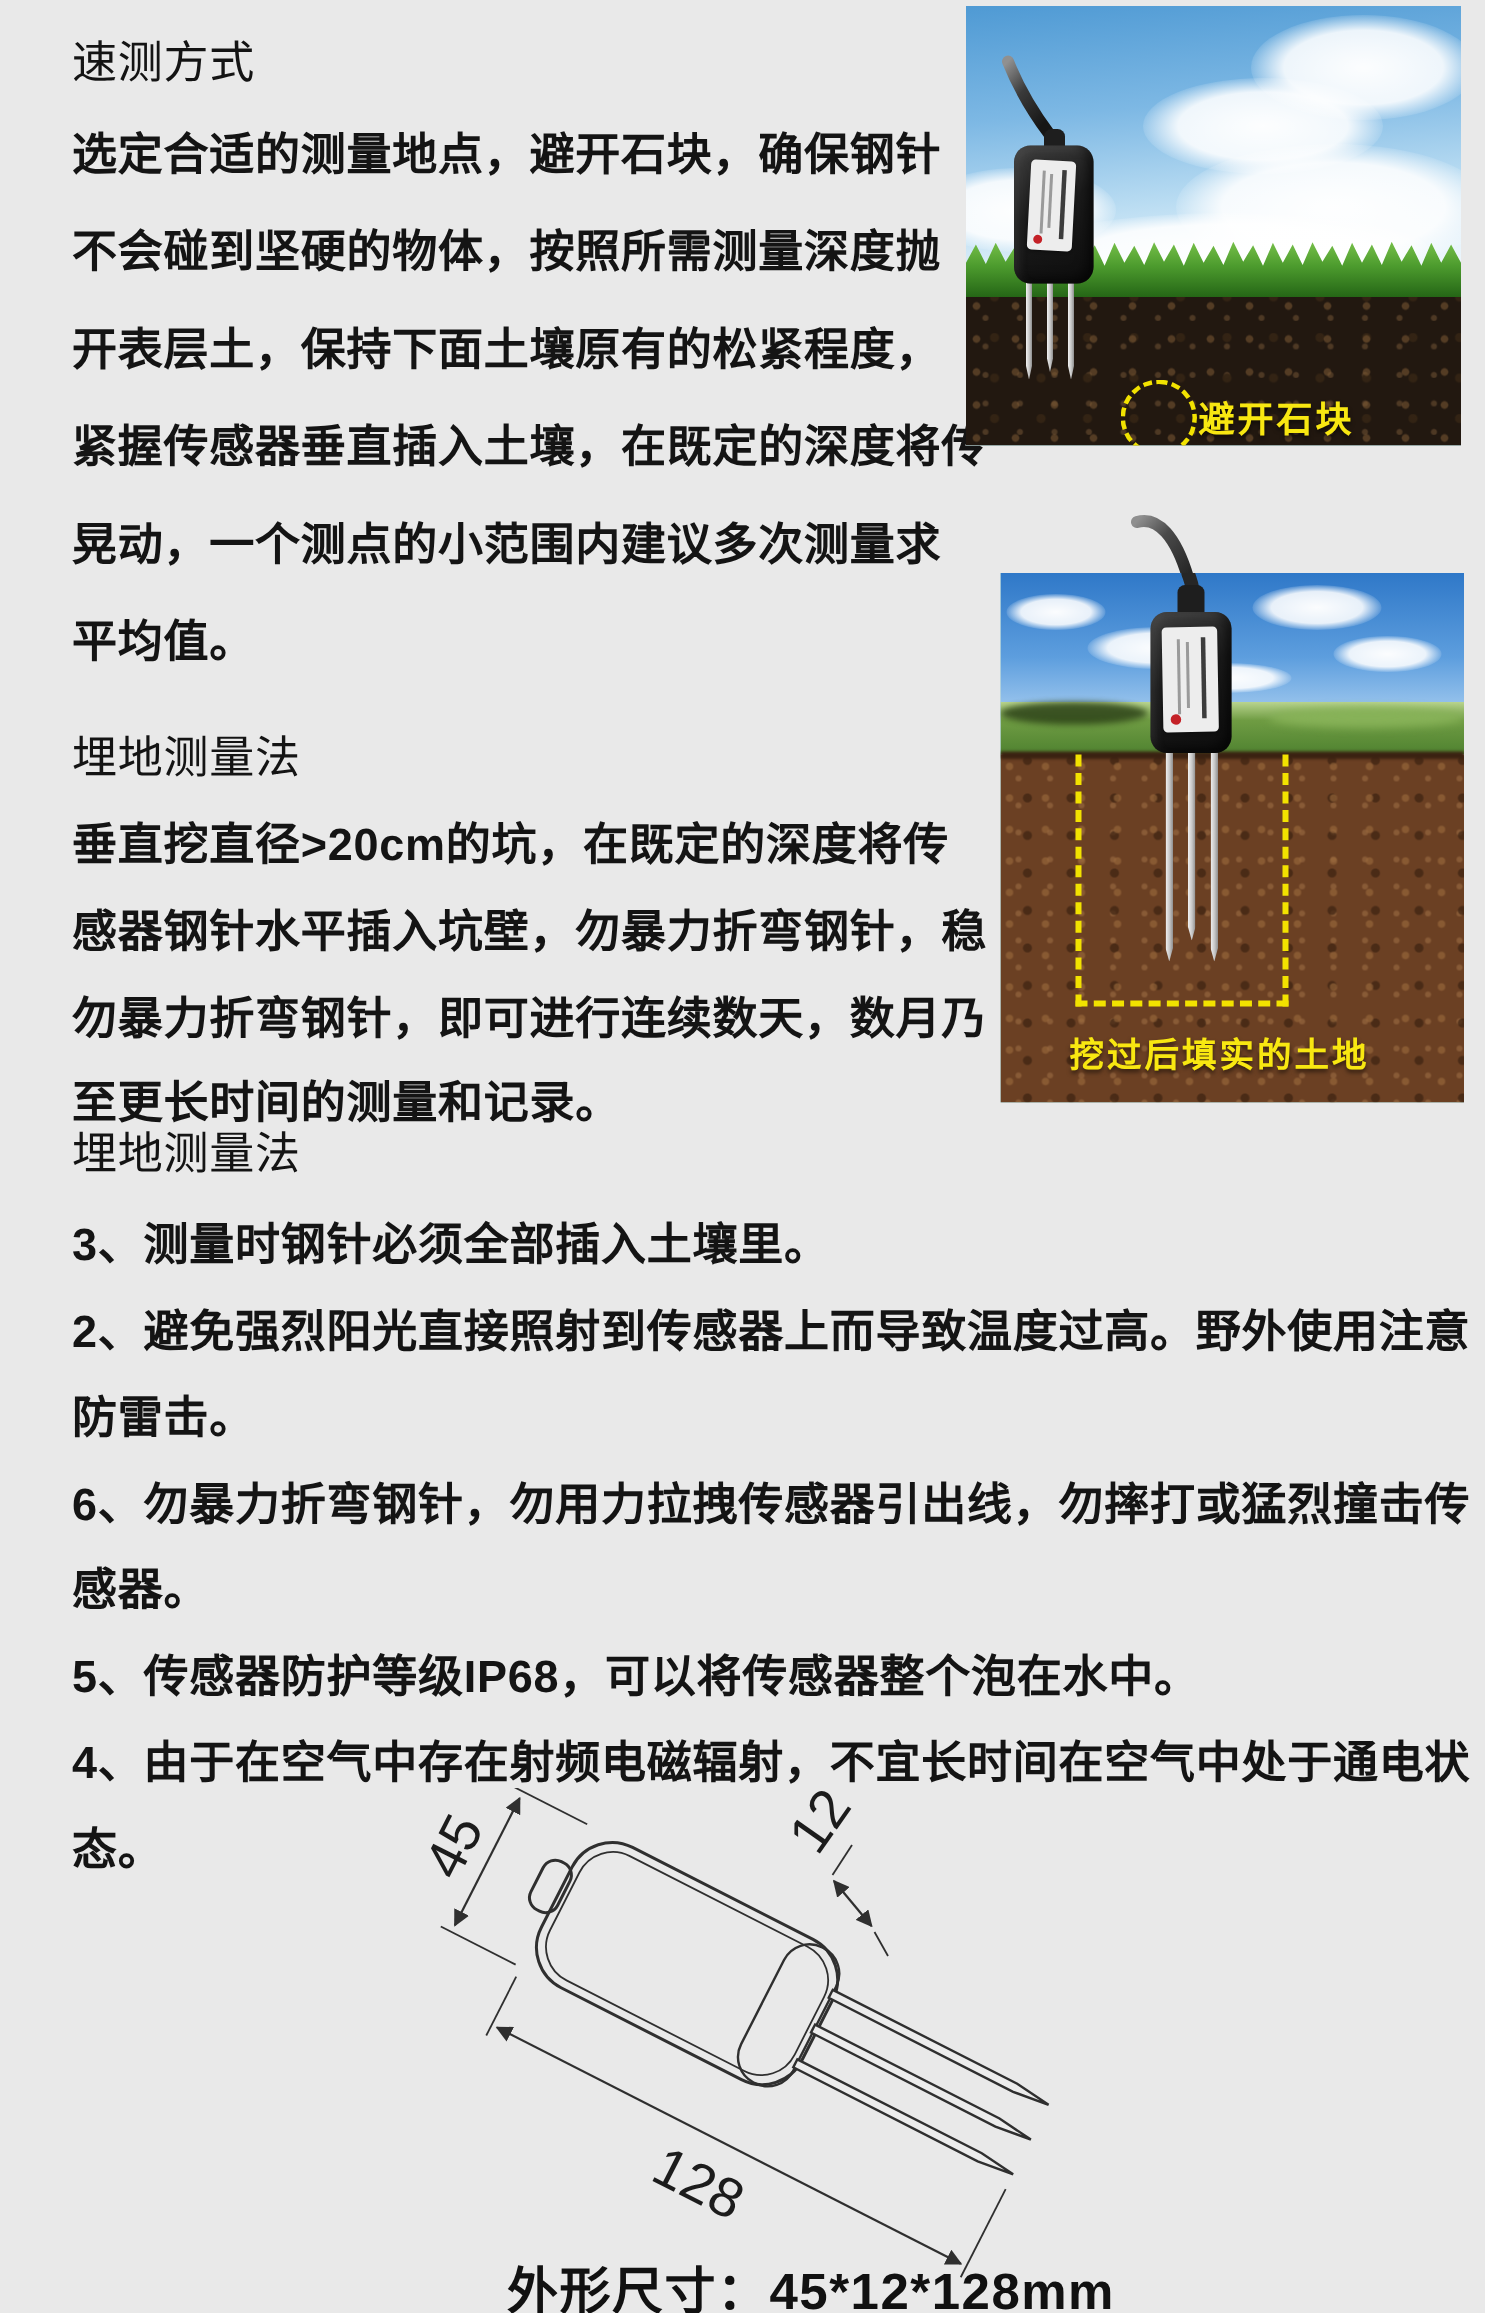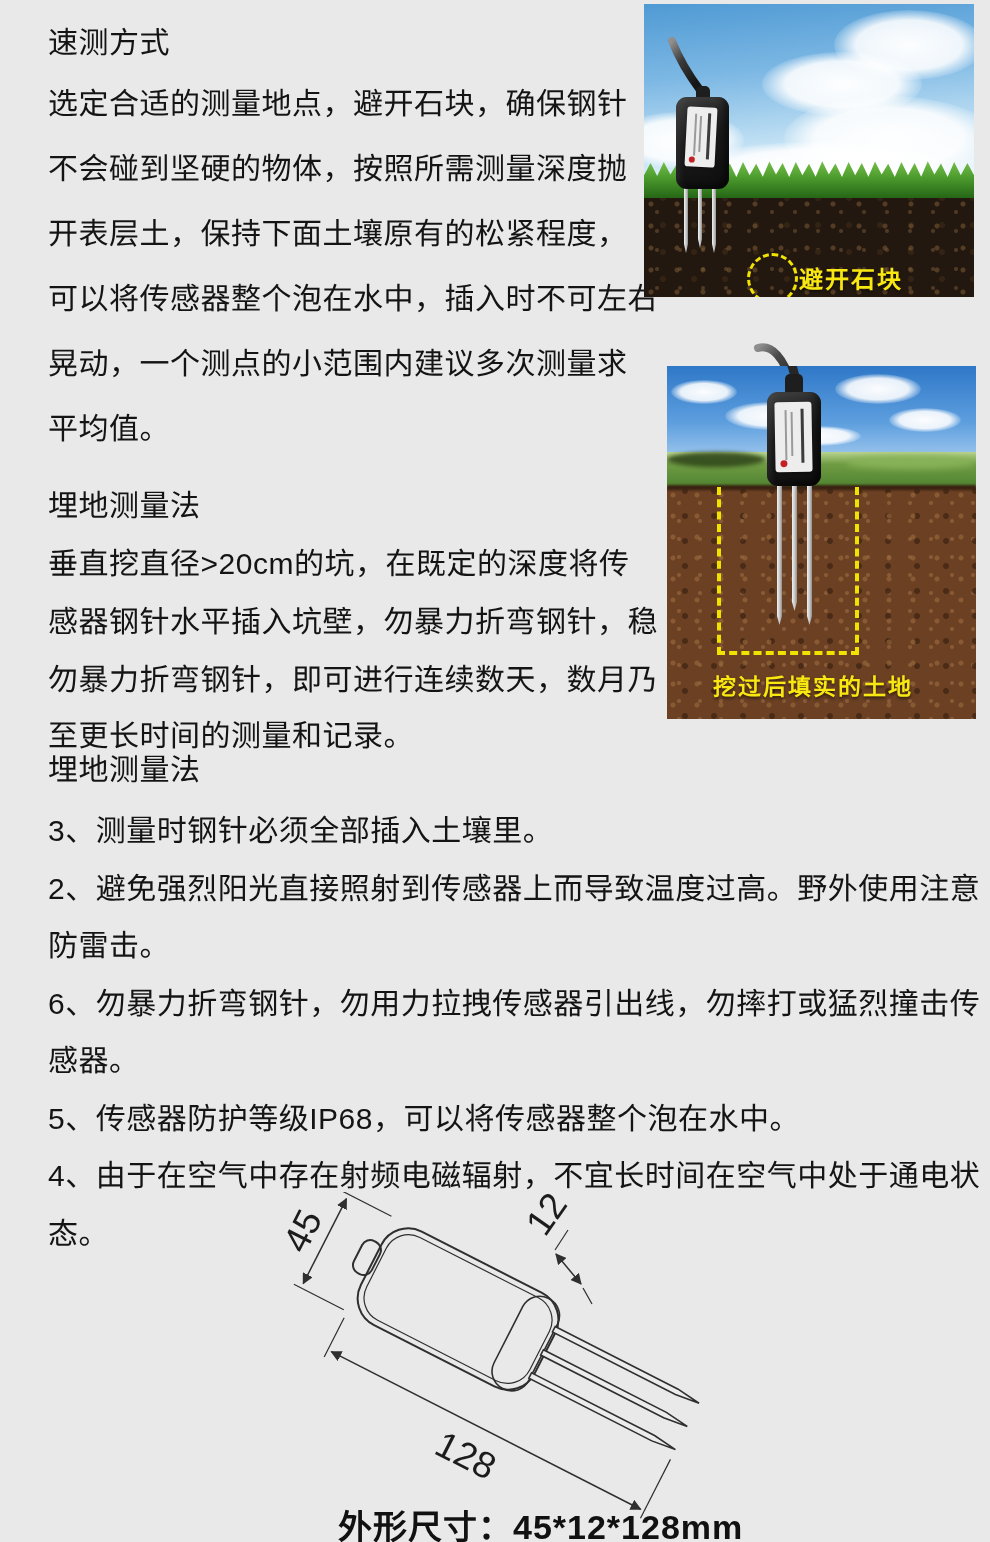--- a/index.html
+++ b/index.html
@@ -5,27 +5,27 @@
   html,body{margin:0;padding:0;}
   body{
     width:990px;height:1542px;position:relative;overflow:hidden;
     background:#e9e9e9;
     font-family:"Liberation Sans","DejaVu Sans",sans-serif;
     color:#141414;
   }
   .abs{position:absolute;}
   .txt{
     position:absolute;left:48px;font-size:30px;line-height:38px;
-    color:#141414;white-space:nowrap;letter-spacing:0.5px;font-weight:400;
+    color:#141414;white-space:nowrap;letter-spacing:0.5px;font-weight:700;
   }
   .heading{font-weight:400;}
   
   .photo{position:absolute;overflow:hidden;background:#9cc;}
   #photo-field{left:644px;top:4px;width:330px;height:293px;}
-  #photo-buried{left:667px;top:366px;width:309px;height:353px;}
+  #photo-buried{left:667px;top:382px;width:309px;height:353px;}
   .sky1{position:absolute;left:0;top:0;width:100%;height:200px;
     background:linear-gradient(175deg,#4f9ad4 0%,#7db8e4 34%,#b9dcf2 62%,#e8f4fb 82%,#f3f9fd 100%);}
   .sky2{position:absolute;left:0;top:0;width:100%;height:125px;
     background:linear-gradient(180deg,#2f78c8 0%,#5d9ede 45%,#a7cdf0 78%,#dcedfa 100%);}
   .cloud{position:absolute;border-radius:50%;
     background:radial-gradient(ellipse at 50% 50%, rgba(255,255,255,0.98) 0%, rgba(255,255,255,0.88) 50%, rgba(255,255,255,0) 74%);}
   .grass{position:absolute;left:0;top:156px;width:100%;height:38px;z-index:3;
     background:linear-gradient(180deg,#79c24b 0%,#4d9c2e 45%,#256616 100%);
     clip-path:polygon(0 100%,0 40%,2% 8%,4% 42%,6% 5%,8% 38%,10% 10%,12% 45%,14% 4%,16% 40%,18% 8%,20% 44%,22% 3%,24% 38%,26% 9%,28% 45%,30% 5%,32% 40%,34% 10%,36% 44%,38% 4%,40% 38%,42% 8%,44% 45%,46% 5%,48% 40%,50% 10%,52% 44%,54% 3%,56% 38%,58% 9%,60% 45%,62% 5%,64% 40%,66% 8%,68% 44%,70% 4%,72% 38%,74% 10%,76% 45%,78% 5%,80% 40%,82% 8%,84% 44%,86% 3%,88% 38%,90% 9%,92% 45%,94% 5%,96% 40%,98% 8%,100% 40%,100% 100%);}
   .soil1{position:absolute;left:0;top:191px;width:100%;height:102px;z-index:2;
@@ -71,21 +71,21 @@
   #size-caption{position:absolute;left:338px;top:1500px;font-size:34px;font-weight:700;
     color:#111;white-space:nowrap;letter-spacing:1px;}
 </style>
 </head>
 <body>
 
 <div class="txt heading" style="top:24px">速测方式</div>
 <div class="txt" style="top:85px">选定合适的测量地点，避开石块，确保钢针</div>
 <div class="txt" style="top:150px">不会碰到坚硬的物体，按照所需测量深度抛</div>
 <div class="txt" style="top:215px">开表层土，保持下面土壤原有的松紧程度，</div>
-<div class="txt" style="top:280px">可以将传感器整个泡在水中，插入时不可左右</div>
+<div class="txt" style="top:280px">紧握传感器垂直插入土壤，在既定的深度将传</div>
 <div class="txt" style="top:345px">晃动，一个测点的小范围内建议多次测量求</div>
 <div class="txt" style="top:410px">平均值。</div>
 
 <div class="photo" id="photo-field">
   <div class="sky1"></div>
   <div class="cloud" style="left:118px;top:48px;width:160px;height:64px"></div>
   <div class="cloud" style="left:190px;top:6px;width:150px;height:70px"></div>
   <div class="cloud" style="left:140px;top:92px;width:210px;height:84px"></div>
   <div class="cloud" style="left:-30px;top:108px;width:130px;height:56px"></div>
   <div class="cloud" style="left:40px;top:138px;width:270px;height:52px"></div>

